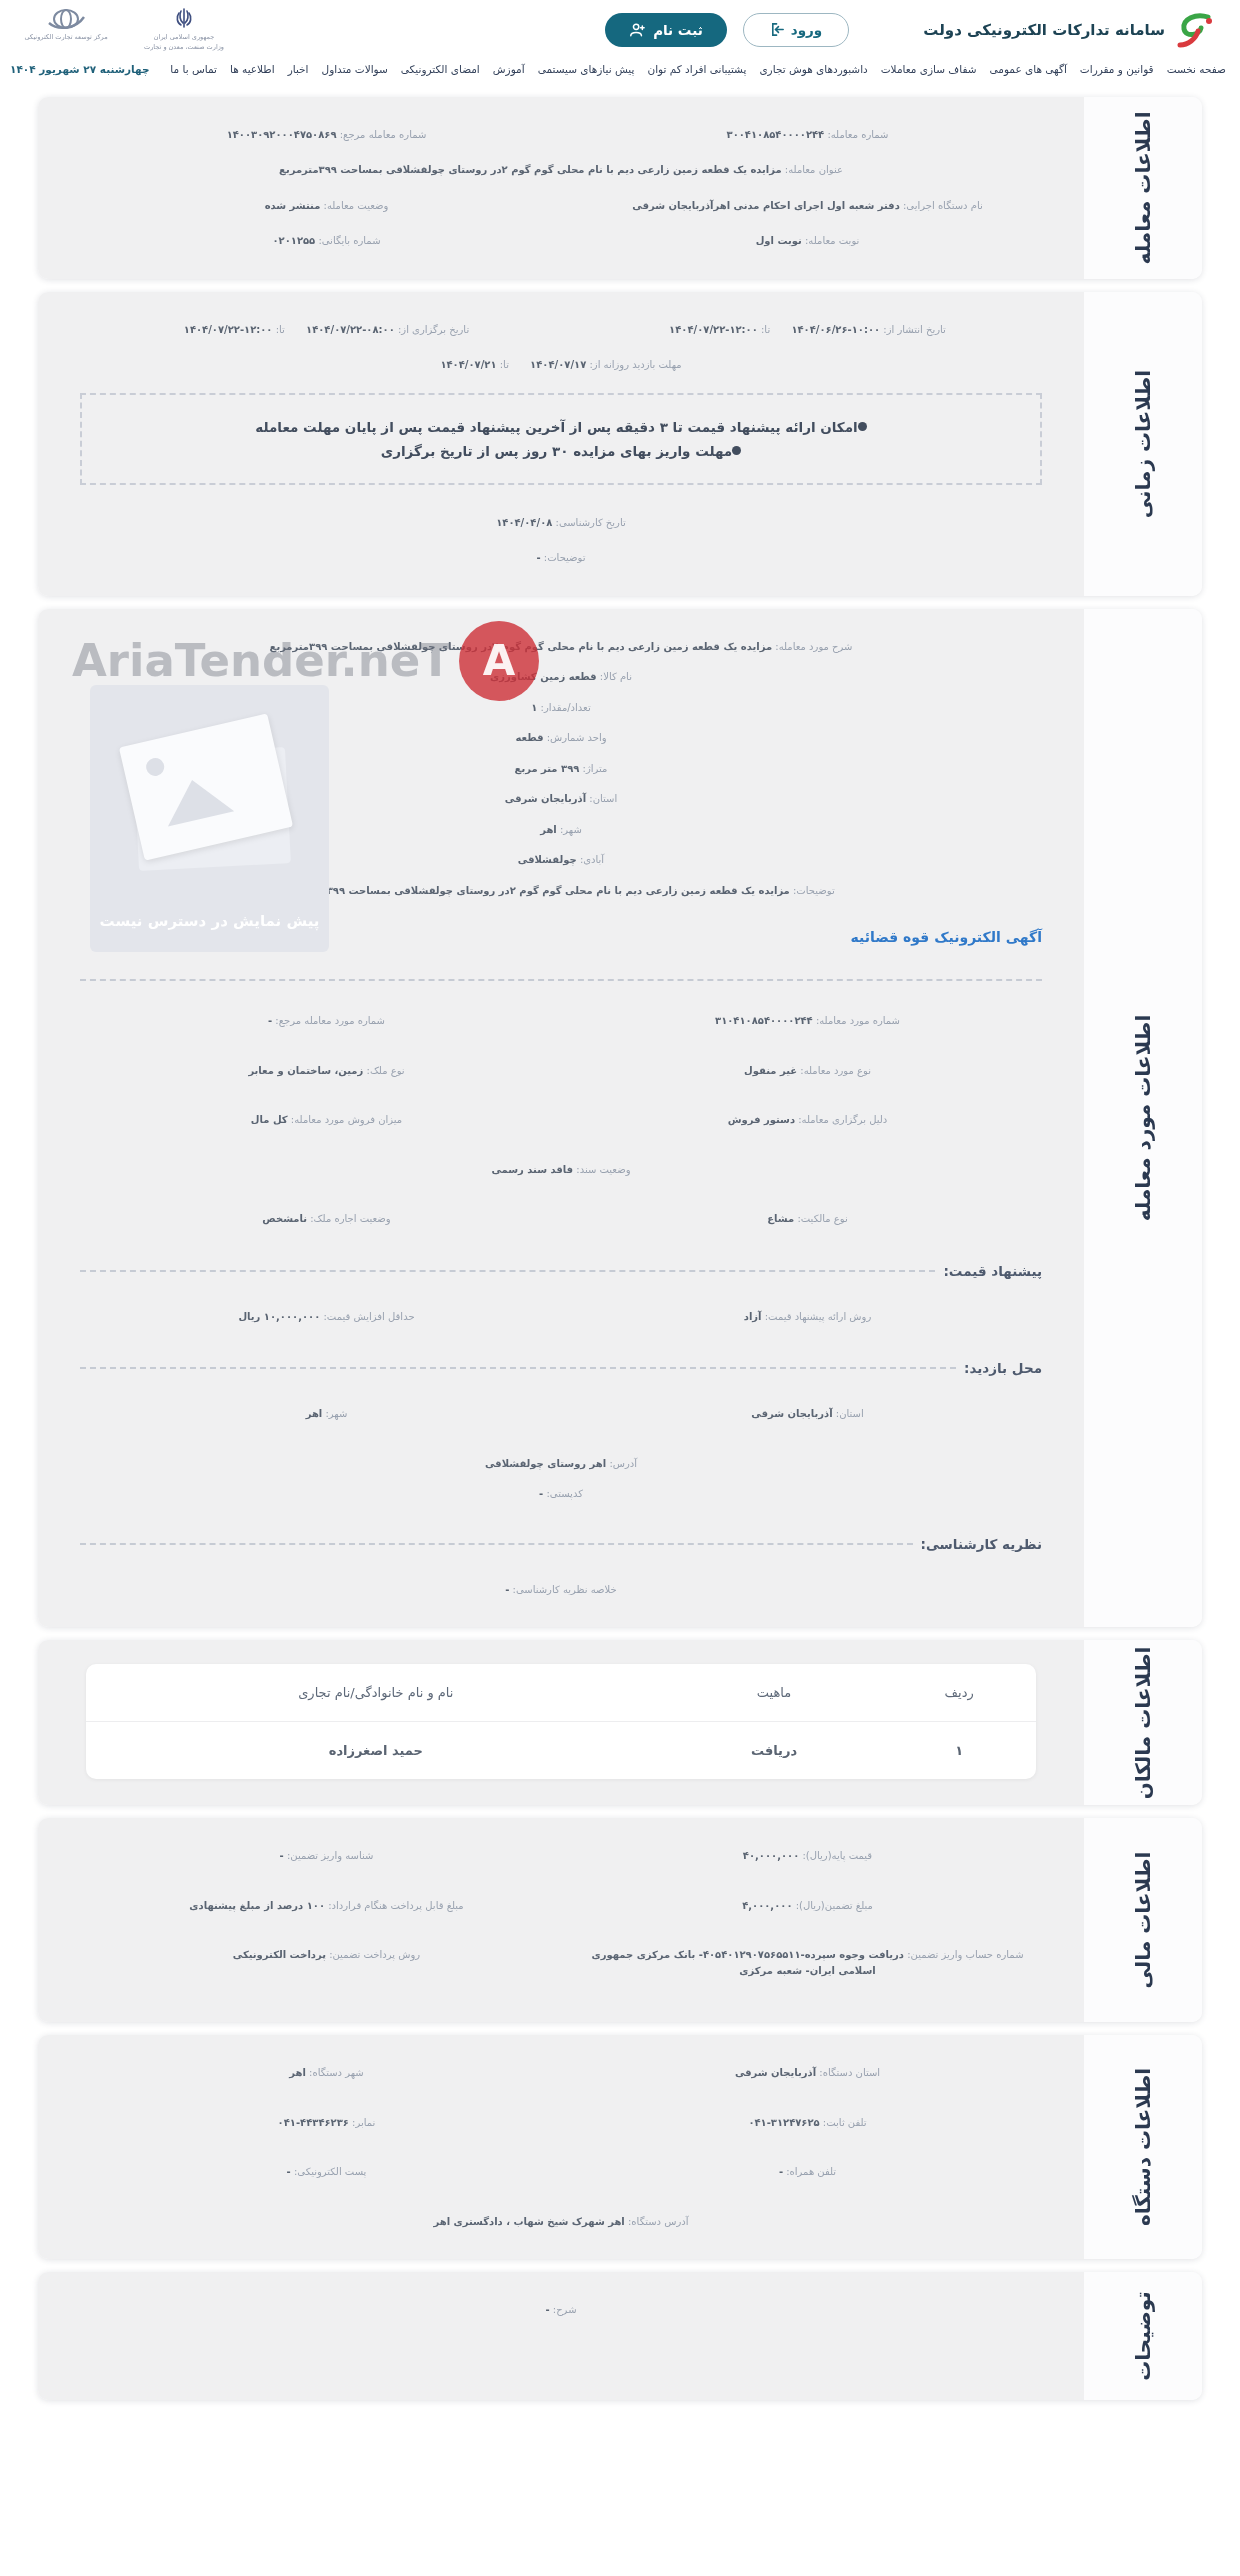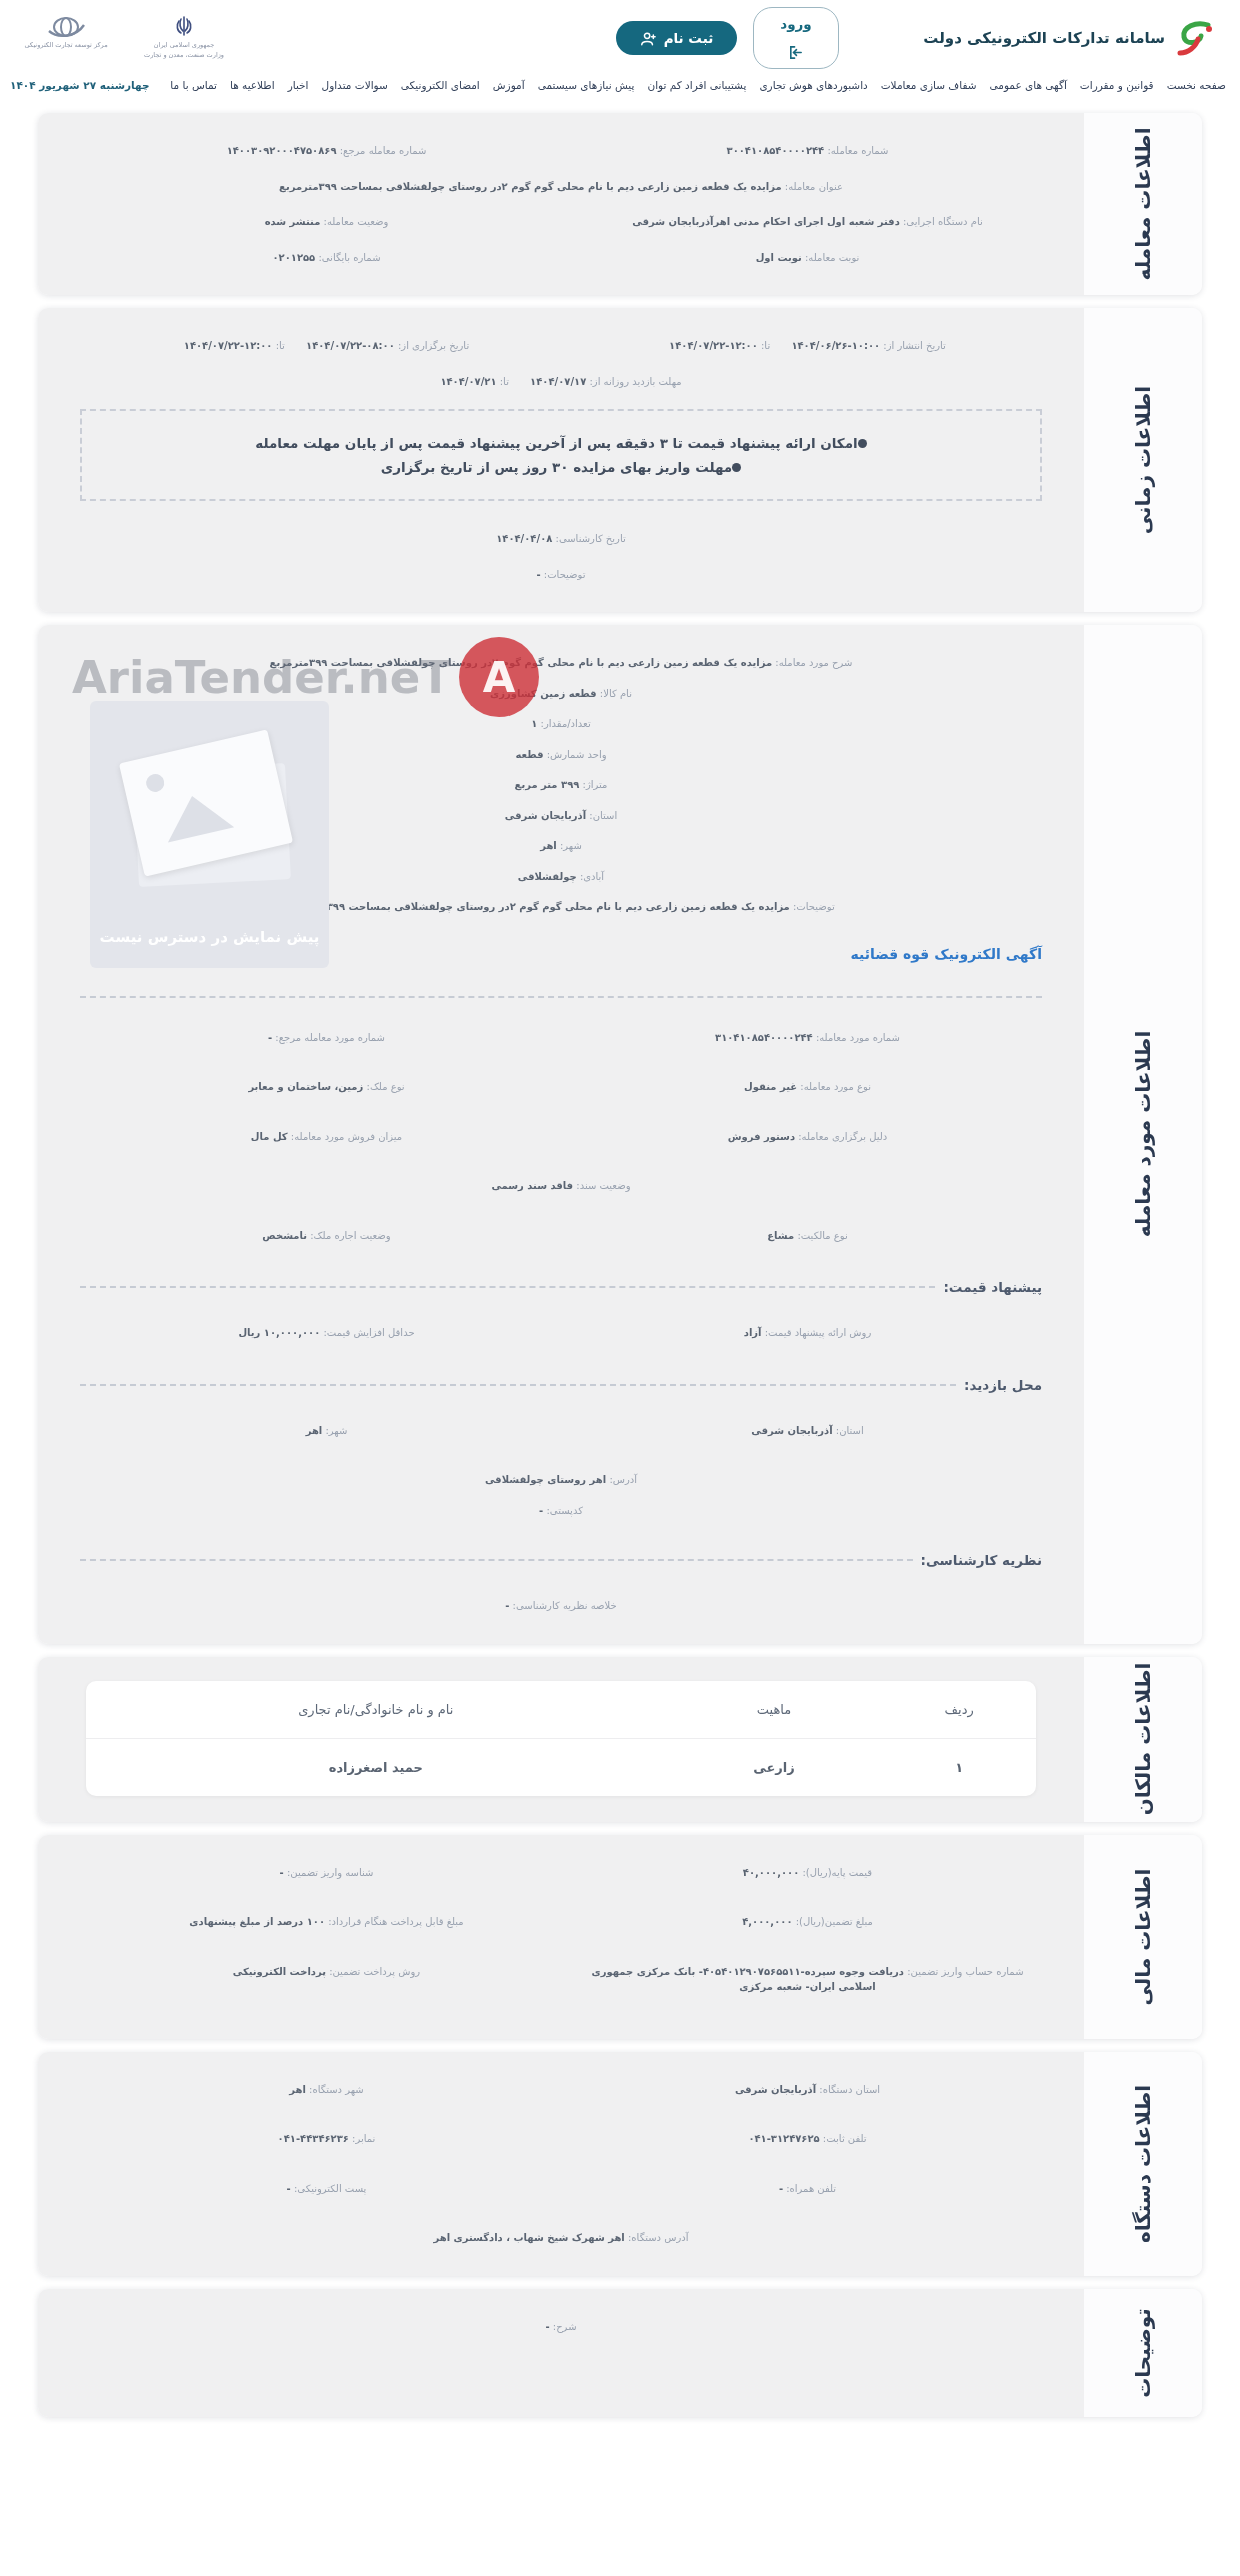--- a/index.html
+++ b/index.html
@@ -8,24 +8,23 @@
     width:1240px; background:#ffffff; direction:rtl;
     font-family:"DejaVu Sans","Liberation Sans",sans-serif;
     color:#5a6472;
   }
   
   .topbar { display:flex; align-items:center; justify-content:space-between; padding:7px 26px 2px 18px; }
   .brand { display:flex; align-items:center; gap:9px; }
   .brand-title { font-size:15px; font-weight:bold; color:#1d4354; white-space:nowrap; }
   .hdr-btns { display:flex; align-items:center; gap:16px; margin-left:299px; }
   .btn-login {
-    display:flex; align-items:center; gap:13px; background:#fff; border:1px solid #9db7c2;
+    display:flex; align-items:center; gap:6px; background:#fff; border:1px solid #9db7c2;
     color:#17697f; border-radius:19px; padding:8px 26px; font-size:13.5px; font-weight:bold; cursor:pointer;
     font-family:inherit;
-    flex-direction:column;
   }
   .btn-register {
     display:flex; align-items:center; gap:8px; background:#15687f; border:none; color:#fff;
     border-radius:19px; padding:9px 24px; font-size:13.5px; font-weight:bold; cursor:pointer;
     font-family:inherit;
   }
   .gov-logos { display:flex; align-items:flex-start; gap:22px; }
   .logo-block { display:flex; flex-direction:column; align-items:center; width:96px; }
   .logo-cap { font-size:6.5px; color:#8a93a5; line-height:1.5; text-align:center; white-space:nowrap; }
   
@@ -410,21 +409,21 @@
     </div>
     <div class="card-content">
       <div class="otable">
         <div class="orow head">
           <span class="oc1">ردیف</span>
           <span class="oc2">ماهیت</span>
           <span class="oc3">نام و نام خانوادگی/نام تجاری</span>
         </div>
         <div class="orow">
           <span class="oc1 v">۱</span>
-          <span class="oc2 v">زارعی</span>
+          <span class="oc2 v">دریافت</span>
           <span class="oc3 v">حمید اصغرزاده</span>
         </div>
       </div>
     </div>
   </section>
 
   <section class="card">
     <div class="card-label">
       <span>اطلاعات مالی</span>
     </div>

